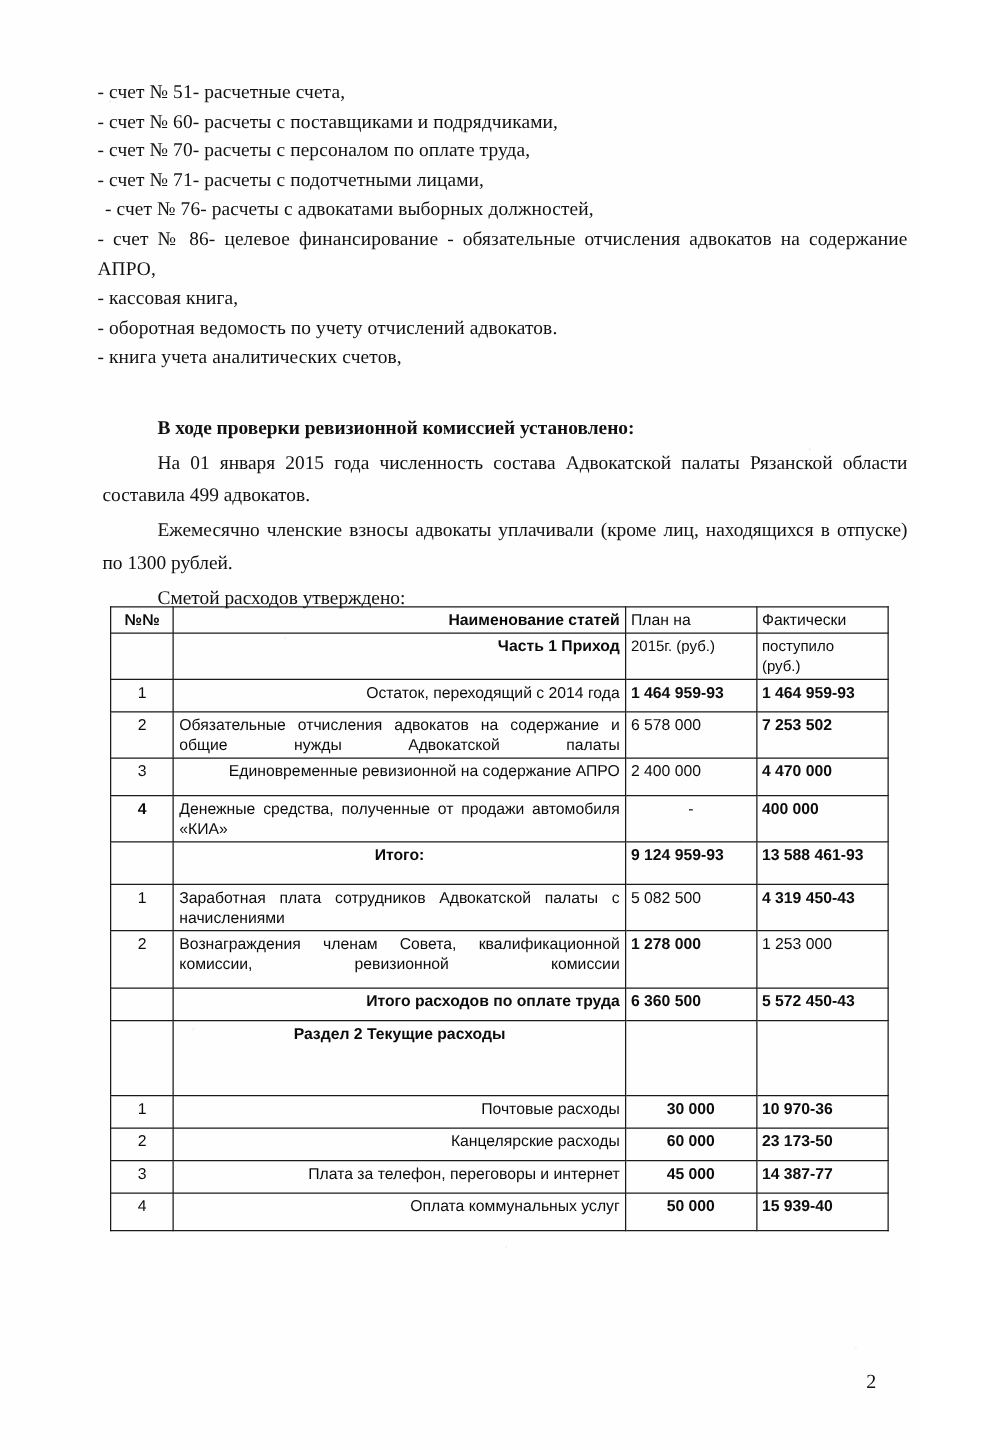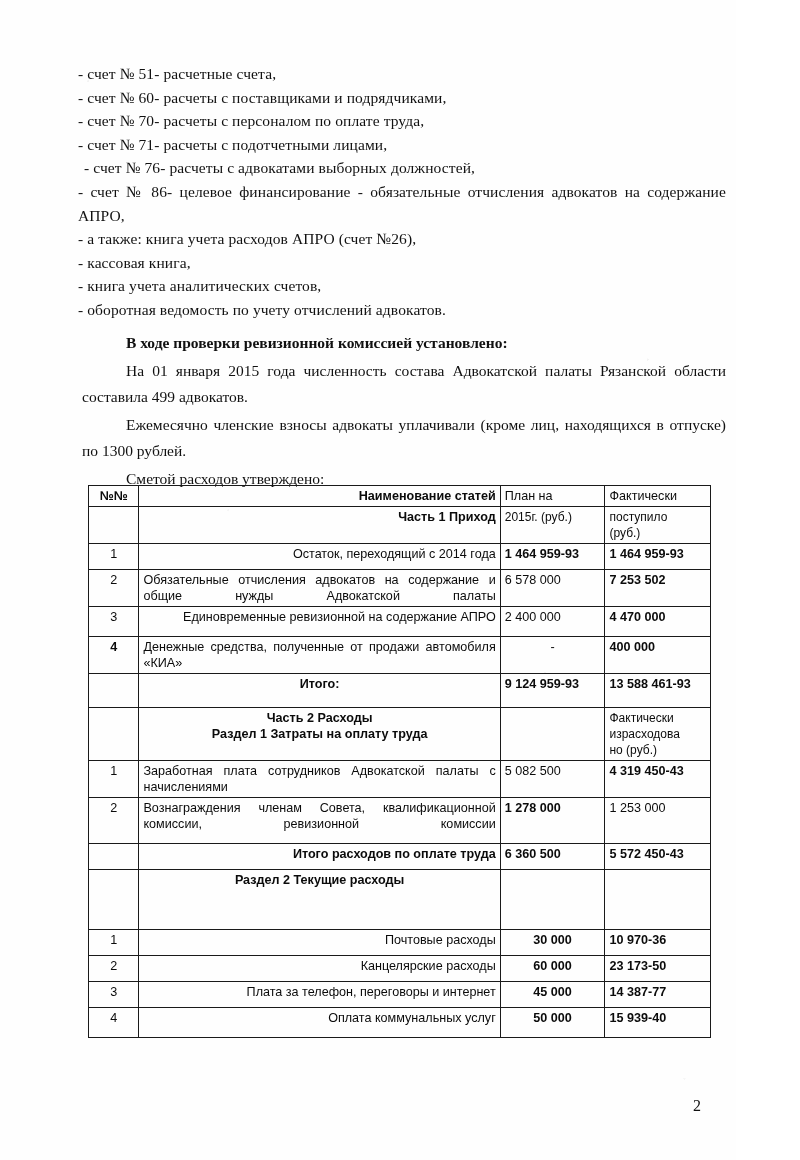--- a/index.html
+++ b/index.html
@@ -120,24 +120,23 @@
 
 <div class="page">
 
   <div class="doc-body">
     <p class="acct-line">- счет № 51- расчетные счета,</p>
     <p class="acct-line">- счет № 60- расчеты с поставщиками и подрядчиками,</p>
     <p class="acct-line">- счет № 70- расчеты с персоналом по оплате труда,</p>
     <p class="acct-line">- счет № 71- расчеты с подотчетными лицами,</p>
     <p class="acct-line indent-sp">- счет № 76- расчеты с адвокатами выборных должностей,</p>
     <p class="acct-line justified">- счет № 86- целевое финансирование - обязательные отчисления адвокатов на содержание АПРО,</p>
-    <p class="acct-line">- а также: книга учета расходов АПРО (счет №26),</p>
     <p class="acct-line">- кассовая книга,</p>
+    <p class="acct-line">- оборотная ведомость по учету отчислений адвокатов.</p>
     <p class="acct-line">- книга учета аналитических счетов,</p>
-    <p class="acct-line">- оборотная ведомость по учету отчислений адвокатов.</p>
   </div>
 
   <div class="para-block">
     <p class="para bold">В ходе проверки ревизионной комиссией установлено:</p>
     <p class="para">На 01 января 2015 года численность состава Адвокатской палаты Рязанской области составила 499 адвокатов.</p>
     <p class="para">Ежемесячно членские взносы адвокаты уплачивали (кроме лиц, находящихся в отпуске) по 1300  рублей.</p>
     <p class="para">Сметой расходов утверждено:</p>
   </div>
 
   <table class="budget-table">
@@ -185,26 +184,20 @@
         <td class="c-fact b mid">400 000</td>
       </tr>
 
       <tr class="tall-c">
         <td class="c-num"></td>
         <td class="c-name b ctr mid">Итого:</td>
         <td class="c-plan b">9 124 959-93</td>
         <td class="c-fact b">13 588 461-93</td>
       </tr>
 
-      <tr class="tall-d">
-        <td class="c-num"></td>
-        <td class="c-name b ctr mid"><span>Часть 2 Расходы</span><br><span>Раздел 1 Затраты на оплату труда</span></td>
-        <td class="c-plan"></td>
-        <td class="c-fact hdr-sm"><span>Фактически</span><br><span>израсходова</span><br><span>но (руб.)</span></td>
-      </tr>
 
       <tr class="tall-b">
         <td class="c-num mid">1</td>
         <td class="c-name just">Заработная плата сотрудников Адвокатской палаты с начислениями</td>
         <td class="c-plan bot">5 082 500</td>
         <td class="c-fact b bot">4 319 450-43</td>
       </tr>
 
       <tr class="tall-e">
         <td class="c-num">2</td>

